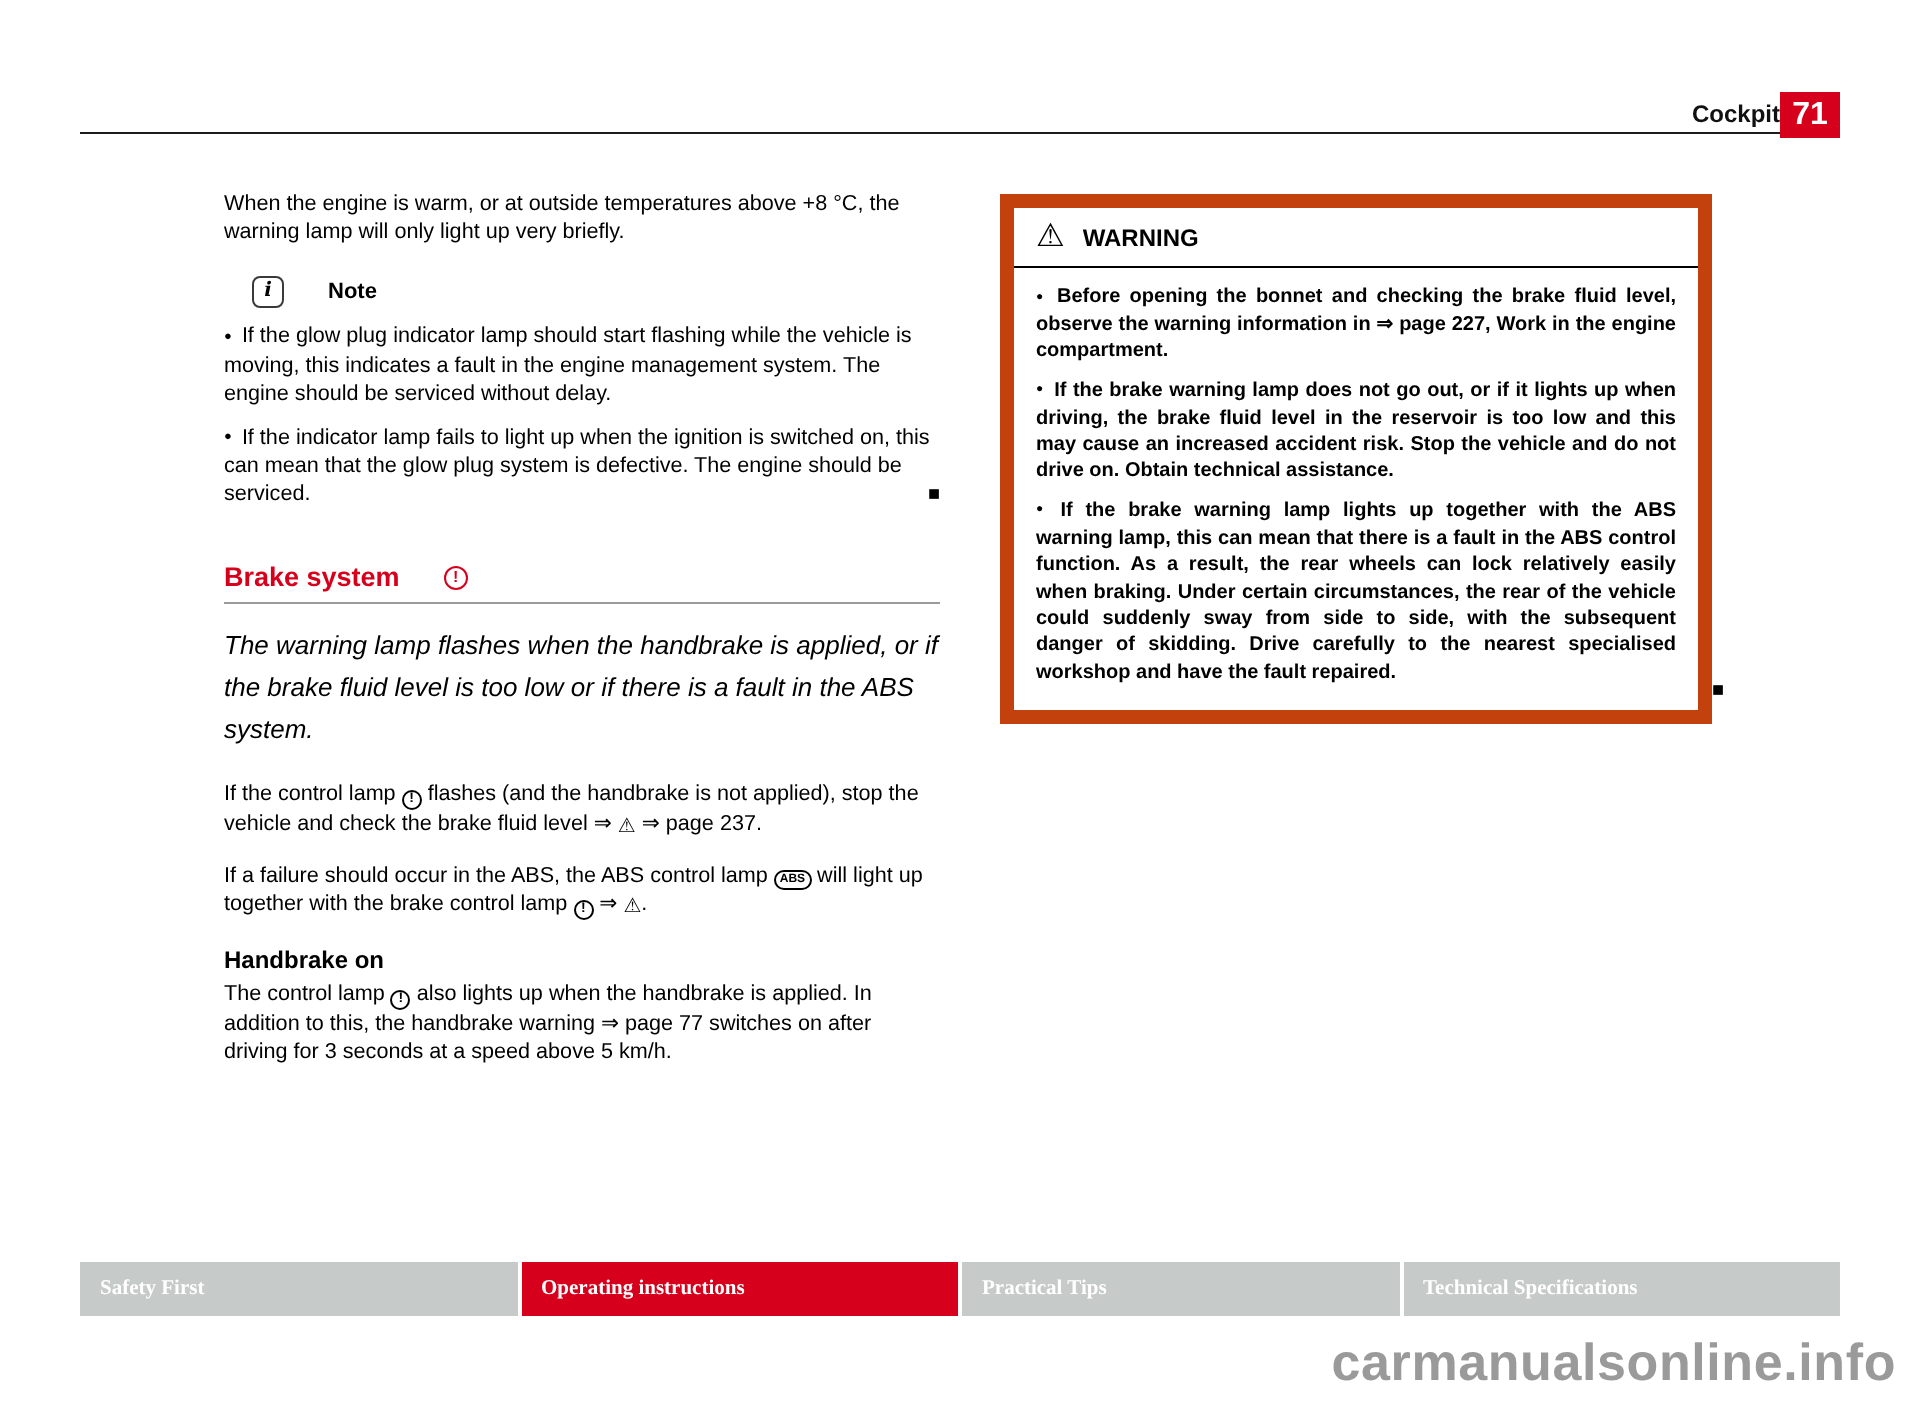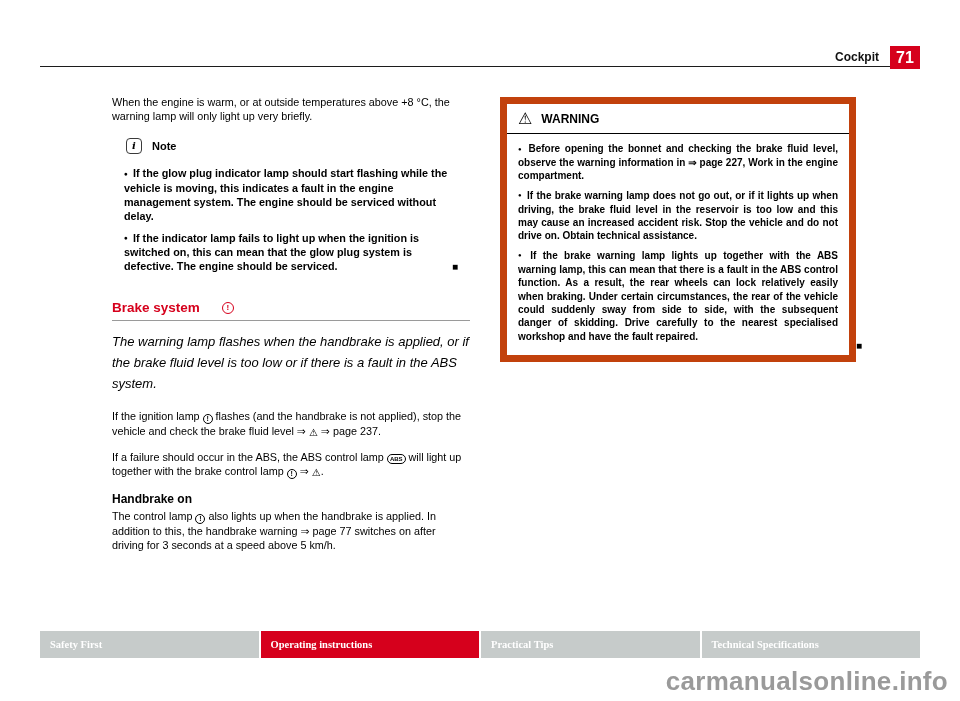--- a/index.html
+++ b/index.html
@@ -2,41 +2,41 @@
 <html style="--accent-red: #d6001c; --tab-gray: #c6cbca; --watermark-gray: #9a9a9a;"><head>
 <meta charset="utf-8">
 <style>
   html,body{margin:0;padding:0;background:#ffffff;}
   .page{
     position:relative;width:960px;height:701px;background:#ffffff;overflow:hidden;
     font-family:"Liberation Sans",sans-serif;color:#000;
   }
   
   .header-rule{position:absolute;left:40px;top:66px;width:880px;border-top:1px solid #1c1c1c;}
-  .header-title{position:absolute;top:50px;right:81px;font-size:12px;font-weight:bold;color:#111;}
+  .header-title{position:absolute;top:50px;right:70px;font-size:12px;font-weight:bold;color:#111;}
   .page-num{
     position:absolute;top:46px;right:40px;width:30px;height:23px;z-index:2;
     background:var(--accent-red,#d6001c);color:#fff;font-weight:bold;font-size:16px;
     text-align:center;line-height:23px;
   }
   
   .col-left{position:absolute;left:112px;top:95px;width:358px;}
   .col-right{position:absolute;left:500px;top:97px;width:356px;}
 
   .intro{margin:0;font-size:10.8px;line-height:14px;}
 
-  .note-header{display:flex;align-items:center;gap:10px;margin:15px 0 7px 14px;}
+  .note-header{display:flex;align-items:center;gap:22px;margin:15px 0 7px 14px;}
   .note-icon{
     width:14px;height:14px;border:1.5px solid #3a3a3a;border-radius:4px;background:#fff;
     display:inline-flex;align-items:center;justify-content:center;flex:0 0 auto;
   }
   .note-icon::before{content:"i";font-family:"DejaVu Serif",serif;font-style:italic;font-weight:bold;font-size:10px;line-height:10px;}
   .note-title{font-weight:bold;font-size:11px;}
 
-  ul.bullet-list{list-style:none;margin:12px;padding:0;font-weight:bold;}
+  ul.bullet-list{list-style:none;margin:0;padding:0;}
   ul.bullet-list li{position:relative;font-size:10.8px;line-height:14px;margin:0 0 8px 0;}
   ul.bullet-list li::before{content:"●";font-size:6.5px;margin-right:5px;vertical-align:1.5px;}
 
   .end-sq{position:absolute;right:0;bottom:1px;font-size:10px;line-height:10px;}
 
   .section-title{
     margin:27px 0 0 0;display:flex;align-items:center;gap:22px;
     color:var(--accent-red,#d6001c);font-size:13.5px;font-weight:bold;
     padding-bottom:5px;border-bottom:1px solid #9a9a9a;
   }
@@ -105,21 +105,21 @@
       <li><span>If the indicator lamp fails to light up when the ignition is switched on, this can mean that the glow plug system is defective. The engine should be serviced.</span><span class="end-sq">■</span></li>
     </ul>
 
     <h2 class="section-title">
       <span>Brake system</span>
       <span class="i-brake"></span>
     </h2>
 
     <p class="lead">The warning lamp flashes when the handbrake is applied, or if the brake fluid level is too low or if there is a fault in the ABS system.</p>
 
-    <p class="body-p"><span>If the ignition lamp </span><span class="i-brake"></span><span> flashes (and the handbrake is not applied), stop the vehicle and check the brake fluid level ⇒ </span><span class="i-warn"></span><span> ⇒ page 237.</span></p>
+    <p class="body-p"><span>If the control lamp </span><span class="i-brake"></span><span> flashes (and the handbrake is not applied), stop the vehicle and check the brake fluid level ⇒ </span><span class="i-warn"></span><span> ⇒ page 237.</span></p>
 
     <p class="body-p"><span>If a failure should occur in the ABS, the ABS control lamp </span><span class="i-abs"></span><span> will light up together with the brake control lamp </span><span class="i-brake"></span><span> ⇒ </span><span class="i-warn"></span><span>.</span></p>
 
     <div class="subhead">Handbrake on</div>
 
     <p class="body-p"><span>The control lamp </span><span class="i-brake"></span><span> also lights up when the handbrake is applied. In addition to this, the handbrake warning ⇒ page 77 switches on after driving for 3 seconds at a speed above 5 km/h.</span></p>
 
   </div>
 
   <div class="col-right">

